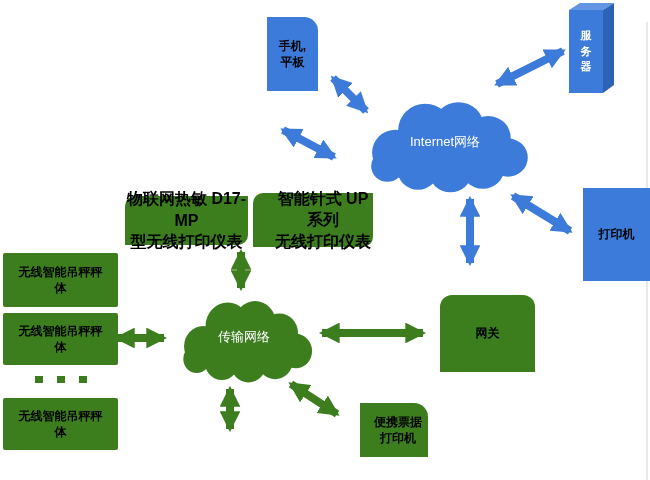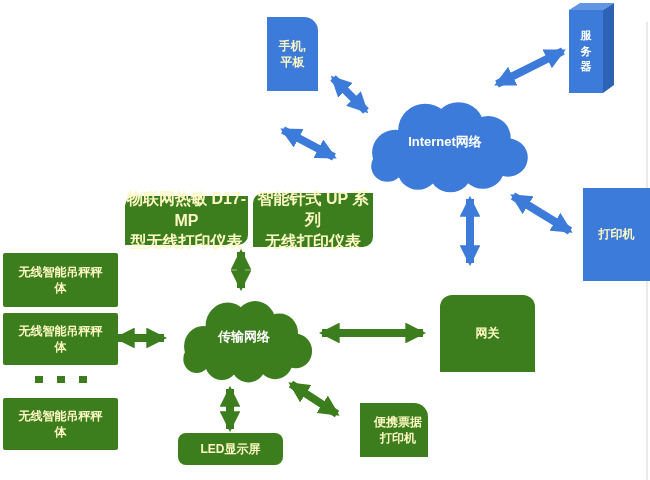--- a/index.html
+++ b/index.html
@@ -1,35 +1,35 @@
 <!DOCTYPE html>
 <html><head>
 <meta charset="utf-8">
 <style>
   html,body{margin:0;padding:0;background:#ffffff;}
   .canvas{
     position:relative;width:650px;height:480px;background:#ffffff;overflow:hidden;
     font-family:"Liberation Sans","DejaVu Sans",sans-serif;
   }
   .node{
-    position:absolute;color:#fef9c3;font-weight:bold;font-size:12px;line-height:1.35;
+    position:absolute;color:#000000;font-weight:bold;font-size:12px;line-height:1.35;
     display:flex;align-items:center;justify-content:center;text-align:center;
     white-space:pre-line;box-sizing:border-box;
   }
   .blue{background:#3c7bd9;}
   .green{background:#3c7d1e;}
   .small{font-size:16px;}
   .cloud{position:absolute;}
   .cloud svg{position:absolute;left:0;top:0;width:100%;height:100%;}
   .cloud-blue{fill:#3c7bd9;}
   .cloud-green{fill:#3c7d1e;}
   .cloud-label{
     position:absolute;left:0;top:0;width:100%;height:100%;
     display:flex;align-items:center;justify-content:center;
-    color:#fff;font-weight:bold;font-size:13px;text-align:center;
+    color:#fff;font-weight:normal;font-size:13px;text-align:center;
   }
   #arrow-layer{position:absolute;left:0;top:0;width:650px;height:480px;z-index:3;pointer-events:none;}
   .zc{z-index:2;} .zn{z-index:4;}
   .dot{position:absolute;width:8px;height:7px;background:#3c7d1e;z-index:2;}
   .page-edge{position:absolute;width:2px;background:#e9e9e9;z-index:1;}
   .server-label{
     position:absolute;color:#fff;font-weight:bold;font-size:11px;line-height:1.45;
     display:flex;align-items:center;justify-content:center;text-align:center;white-space:pre-line;z-index:5;
   }
 </style>
@@ -108,36 +108,35 @@
   </svg>
   <div class="server-label" style="left:569px;top:10px;width:34px;height:83px;">服
 务
 器</div>
 
   <div class="node blue zn" style="left:583px;top:188px;width:67px;height:93px;">打印机</div>
 
   <div class="node green small zn" style="left:125px;top:196px;width:123px;height:49px;border-radius:10px 0 10px 0;">物联网热敏 D17-MP
 型无线打印仪表</div>
 
-  <div class="node green small zn" style="left:253px;top:193px;width:120px;height:54px;border-radius:10px 0 10px 0;">智能针式 UP 系列
+  <div class="node green small zn" style="left:253px;top:193px;width:120px;height:54px;border-radius:10px 0 10px 0;padding-left:20px;">智能针式 UP 系列
 无线打印仪表</div>
 
   <div class="node green zn" style="left:3px;top:253px;width:115px;height:54px;border-radius:2px;">无线智能吊秤秤
 体</div>
 
   <div class="node green zn" style="left:3px;top:313px;width:115px;height:52px;border-radius:2px;">无线智能吊秤秤
 体</div>
 
   <div class="dot" style="left:35px;top:376px;"></div>
   <div class="dot" style="left:57px;top:376px;"></div>
   <div class="dot" style="left:79px;top:376px;"></div>
 
   <div class="node green zn" style="left:3px;top:398px;width:115px;height:52px;border-radius:2px;">无线智能吊秤秤
 体</div>
 
   <div class="node green zn" style="left:440px;top:295px;width:95px;height:77px;border-radius:12px 12px 0 0;">网关</div>
 
-  <div class="node green zn" style="left:178px;top:433px;width:105px;height:32px;border-radius:8px;">LED显示屏</div>
 
   <div class="node green zn" style="left:360px;top:403px;width:68px;height:54px;border-radius:0 14px 0 0;padding-left:8px;">便携票据
 打印机</div>
 
 </div>
 
 </body></html>

